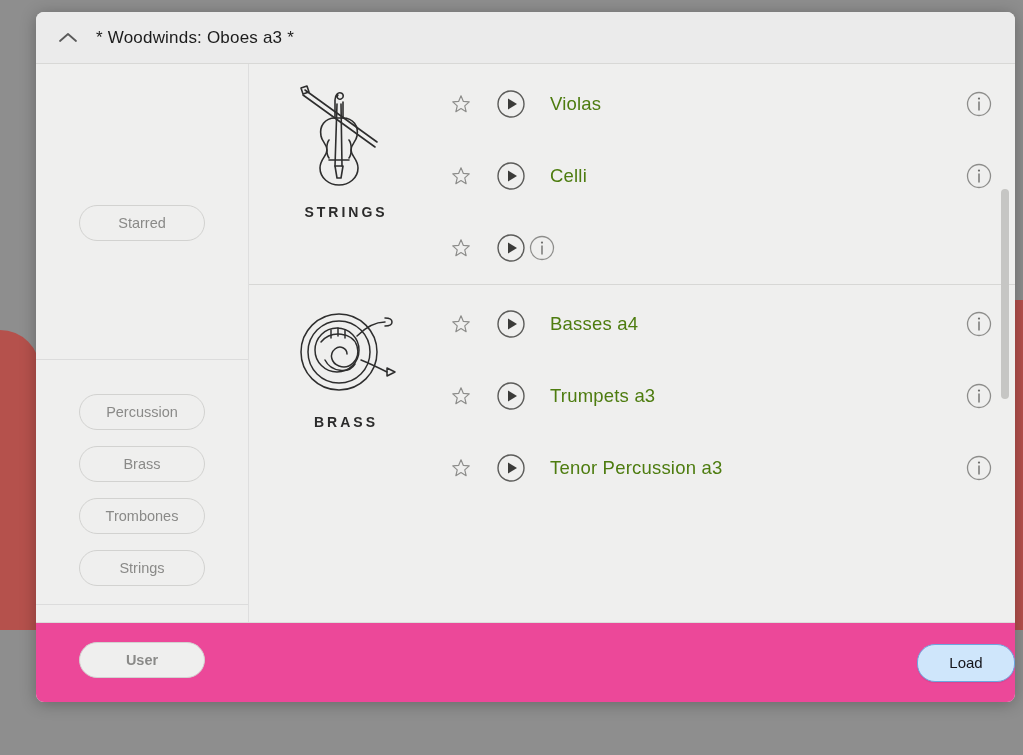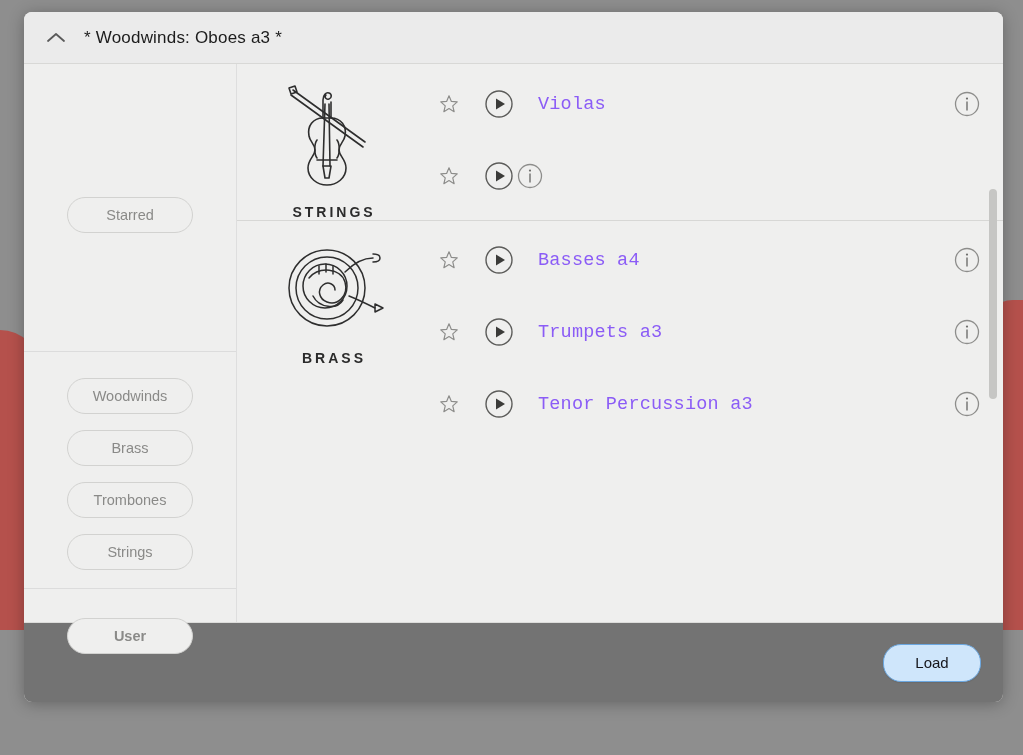--- a/index.html
+++ b/index.html
@@ -40,21 +40,21 @@
     right: 0px;
     top: 420px;
     width: 36px;
     height: 5px;
     background: #8e8e8e;
   }
 
   
   #dialog {
     position: absolute;
-    left: 24px;
+    left: 36px;
     top: 12px;
     width: 979px;
     height: 690px;
     background: #f0f0ef;
     border-radius: 8px;
     box-shadow: 0 2px 16px rgba(0,0,0,0.28);
     overflow: hidden;
     display: flex;
     flex-direction: column;
   }
@@ -98,21 +98,21 @@
     width: 213px;
     min-width: 213px;
     background: #efefee;
     border-right: 1px solid #dedede;
     box-sizing: border-box;
     position: relative;
   }
   .pill {
     width: 126px;
     height: 36px;
-    margin: 8px auto;
+    margin: 16px auto;
     border: 1px solid #d2d2d0;
     border-radius: 18px;
     background: #efefee;
     color: #8a8a88;
     font-size: 14.5px;
     display: flex;
     align-items: center;
     justify-content: center;
     cursor: pointer;
     box-sizing: border-box;
@@ -195,24 +195,23 @@
     height: 34px;
     margin-left: 18px;
     display: flex;
     align-items: center;
     justify-content: center;
     cursor: pointer;
   }
   .row-label {
     margin-left: 22px;
     font-size: 18.5px;
-    color: #8b5cf6;
+    color: #4d7c0f;
     flex: 1;
     letter-spacing: 0.2px;
-    font-family: Liberation Mono, monospace;
   }
   .info-btn {
     width: 28px;
     height: 28px;
     display: flex;
     align-items: center;
     justify-content: center;
     cursor: pointer;
   }
 
@@ -233,25 +232,24 @@
     height: 210px;
     background: #c6c6c4;
     border-radius: 4px;
   }
 
   
   #footer {
     height: 80px;
     min-height: 80px;
     border-top: 1px solid #dcdcda;
-    background: #737373;
+    background: #ec4899;
     display: flex;
     align-items: center;
     justify-content: flex-end;
-    padding-right: 22px;
     box-sizing: border-box;
   }
   #load-button {
     width: 96px;
     height: 36px;
     border-radius: 18px;
     background: #cfe6fb;
     border: 1px solid #6ba7e0;
     color: #15151a;
     font-size: 15px;
@@ -289,21 +287,21 @@
       <div id="group-starred">
         <div class="pill">
           <span>Starred</span>
         </div>
       </div>
 
       <div class="sb-divider" id="sb-div-1"></div>
 
       <div id="group-families">
         <div class="pill">
-          <span>Woodwinds</span>
+          <span>Percussion</span>
         </div>
         <div class="pill">
           <span>Brass</span>
         </div>
         <div class="pill">
           <span>Trombones</span>
         </div>
         <div class="pill">
           <span>Strings</span>
         </div>
@@ -366,20 +364,41 @@
               <div class="row-label">Violas</div>
               <div class="info-btn">
                 <svg width="26" height="26" viewBox="0 0 26 26" aria-hidden="true">
                   <circle cx="13" cy="13" r="11.5" fill="none" stroke="#8d8d8b" stroke-width="1.3"></circle>
                   <circle cx="13" cy="7.6" r="1.1" fill="#6f6f6d"></circle>
                   <line x1="13" y1="11" x2="13" y2="19" stroke="#6f6f6d" stroke-width="1.4" stroke-linecap="round"></line>
                 </svg>
               </div>
             </div>
 
+            <div class="row">
+              <div class="star-btn">
+                <svg width="22" height="22" viewBox="0 0 24 24" aria-hidden="true">
+                  <polygon points="12,3 14.6,9.2 21,9.7 16.1,14 17.6,20.4 12,17 6.4,20.4 7.9,14 3,9.7 9.4,9.2" fill="none" stroke="#8d8d8b" stroke-width="1.3" stroke-linejoin="round"></polygon>
+                </svg>
+              </div>
+              <div class="play-btn">
+                <svg width="30" height="30" viewBox="0 0 30 30" aria-hidden="true">
+                  <circle cx="15" cy="15" r="13" fill="none" stroke="#5c5c5a" stroke-width="1.4"></circle>
+                  <polygon points="12,9.5 21,15 12,20.5" fill="#3b3b39"></polygon>
+                </svg>
+              </div>
+              <div class="row-label">Celli</div>
+              <div class="info-btn">
+                <svg width="26" height="26" viewBox="0 0 26 26" aria-hidden="true">
+                  <circle cx="13" cy="13" r="11.5" fill="none" stroke="#8d8d8b" stroke-width="1.3"></circle>
+                  <circle cx="13" cy="7.6" r="1.1" fill="#6f6f6d"></circle>
+                  <line x1="13" y1="11" x2="13" y2="19" stroke="#6f6f6d" stroke-width="1.4" stroke-linecap="round"></line>
+                </svg>
+              </div>
+            </div>
 
             <div class="row">
               <div class="star-btn">
                 <svg width="22" height="22" viewBox="0 0 24 24" aria-hidden="true">
                   <polygon points="12,3 14.6,9.2 21,9.7 16.1,14 17.6,20.4 12,17 6.4,20.4 7.9,14 3,9.7 9.4,9.2" fill="none" stroke="#8d8d8b" stroke-width="1.3" stroke-linejoin="round"></polygon>
                 </svg>
               </div>
               <div class="play-btn">
                 <svg width="30" height="30" viewBox="0 0 30 30" aria-hidden="true">
                   <circle cx="15" cy="15" r="13" fill="none" stroke="#5c5c5a" stroke-width="1.4"></circle>

